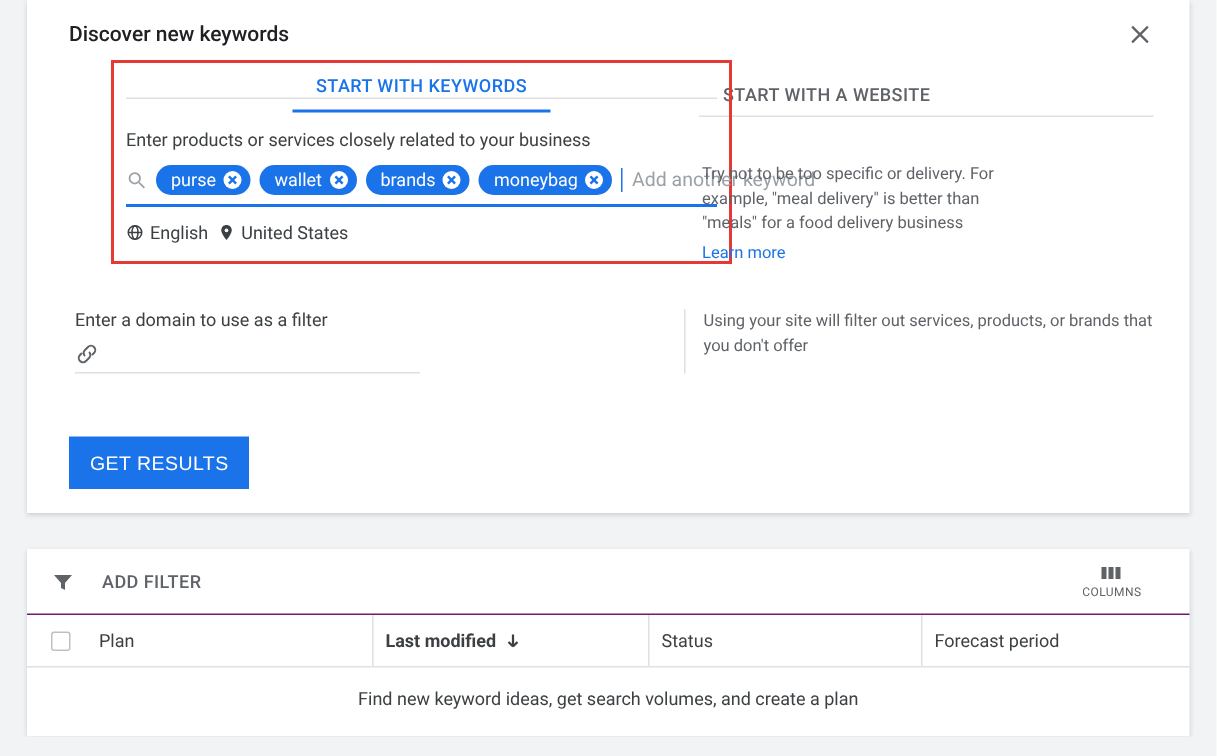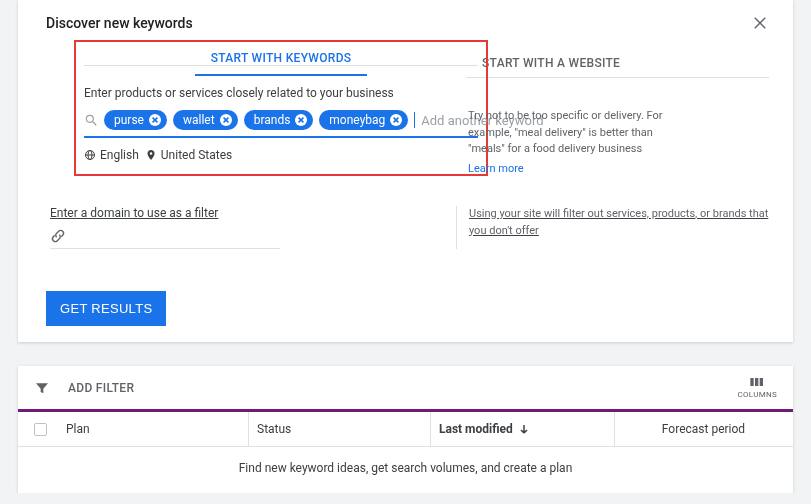--- a/index.html
+++ b/index.html
@@ -124,21 +124,20 @@
       gap:6px;
       padding: 10px 8px 0 8px;
       font-size:12px;
       color:#3c4043;
     }
     .meta-item { display:flex; align-items:center; gap:4px; cursor:pointer; }
     .meta-item svg { width:12px; height:12px; display:block; }
     .two-col {
       display:flex;
       margin: 0 24px 0 28px;
-      text-decoration: underline;
     }
     .two-col .left { flex: 0 0 410px; padding-left:4px; padding-right: 40px; }
     .two-col .right { flex:1; padding-left: 12px; }
     .two-col .right.bordered { border-left:1px solid #e0e0e0; }
     .hint {
       font-size: 11px;
       color: #5f6368;
       line-height: 1.5;
     }
     .learn-link { color:#1a73e8; font-size:11px; display:inline-block; margin-top:4px; cursor:pointer; }
@@ -220,22 +219,22 @@
       cursor:pointer;
       position:relative;
     }
     .plans-tab.active { color:#1a73e8; }
     .plans-tab.active::after {
       content:""; position:absolute; left:12px; right:12px; bottom:-1px; height:2px; background:#1a73e8;
     }
     .filter-row {
       display:flex;
       align-items:center;
-      padding: 10px 16px 10px 16px;
-      border-bottom:3px solid #701a75;
+      padding: 10px 32px 10px 16px;
+      border-bottom:1px solid #701a75;
     }
     .filter-icon svg { width:16px; height:16px; display:block; color:#5f6368; }
     .add-filter-label {
       font-size:12px;
       font-weight:500;
       letter-spacing:0.3px;
       color:#5f6368;
       margin-left: 18px;
       cursor:pointer;
     }
@@ -256,21 +255,21 @@
       font-size:12px;
       color:#3c4043;
       border-bottom:1px solid #e0e0e0;
     }
     .th { padding: 10px 8px; border-right:1px solid transparent; }
     .th.sep { border-left:1px solid #e0e0e0; }
     .th.bold { font-weight:700; }
     .th.plan { flex: 0 0 230px; padding-left: 48px; }
     .th.status { flex: 0 0 182px; }
     .th.mod { flex: 0 0 184px; display:flex; align-items:center; gap:6px; }
-    .th.fore { flex: 1; text-align: center; }
+    .th.fore { flex: 1; }
     .th.mod svg { width:10px; height:10px; display:block; }
     .chk {
       position:absolute;
       left:16px;
       width:13px; height:13px;
       border:1.5px solid #bdc1c6;
       border-radius:2px;
     }
     .table-head { position:relative; }
     .empty-msg {
@@ -415,24 +414,24 @@
           <rect x="9" y="2" width="5" height="12" fill="#5f6368"></rect>
           <rect x="16" y="2" width="5" height="12" fill="#5f6368"></rect>
         </svg>
       <span class="columns-label">COLUMNS</span>
     </span>
   </div>
 
   <div class="table-head">
     <span class="chk"></span>
     <div class="th plan">Plan</div>
-    <div class="th status sep">Status</div>
     <div class="th mod sep bold">
       <span>Last modified</span>
       <svg viewBox="0 0 10 10">
           <path d="M5 9 L5 1 M5 9 L2 6 M5 9 L8 6" fill="none" stroke="#3c4043" stroke-width="1.5"></path>
         </svg>
     </div>
+    <div class="th status sep">Status</div>
     <div class="th fore sep">Forecast period</div>
   </div>
 
   <div class="empty-msg">Find new keyword ideas, get search volumes, and create a plan</div>
 </div>
 
 </body></html>

